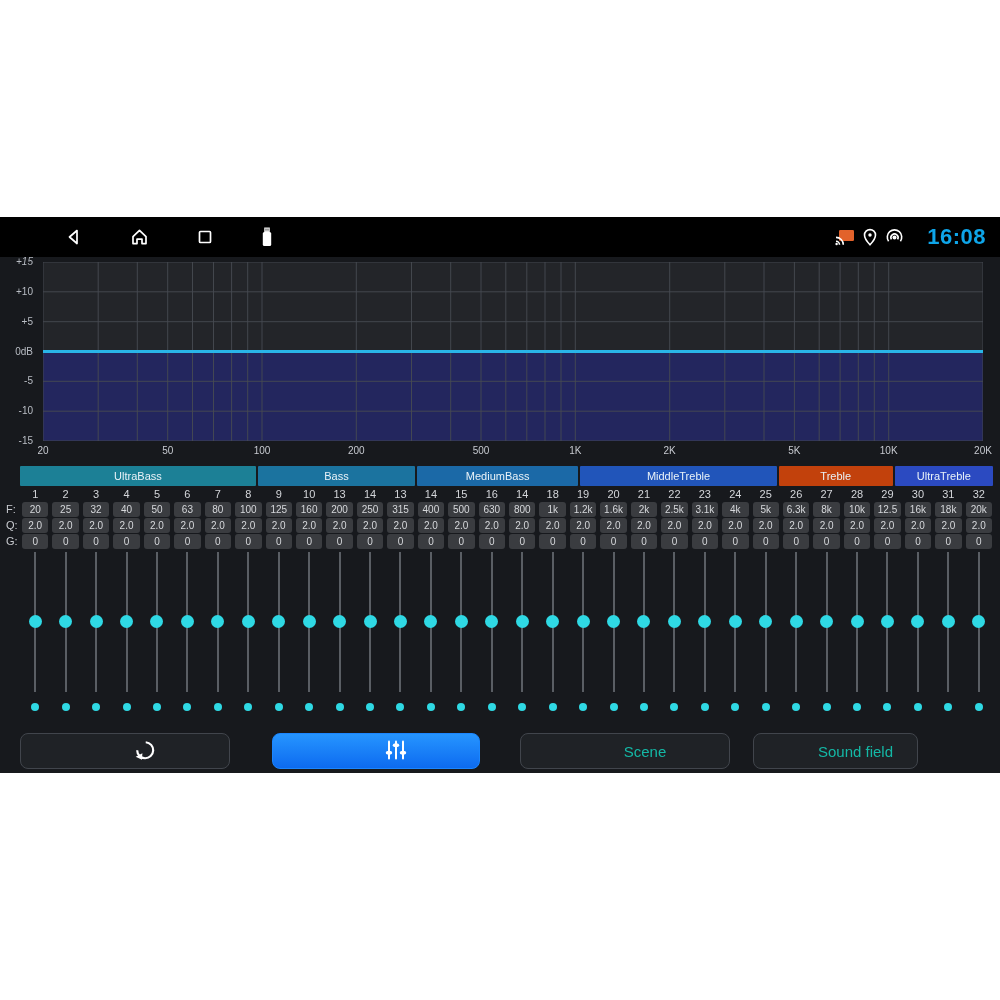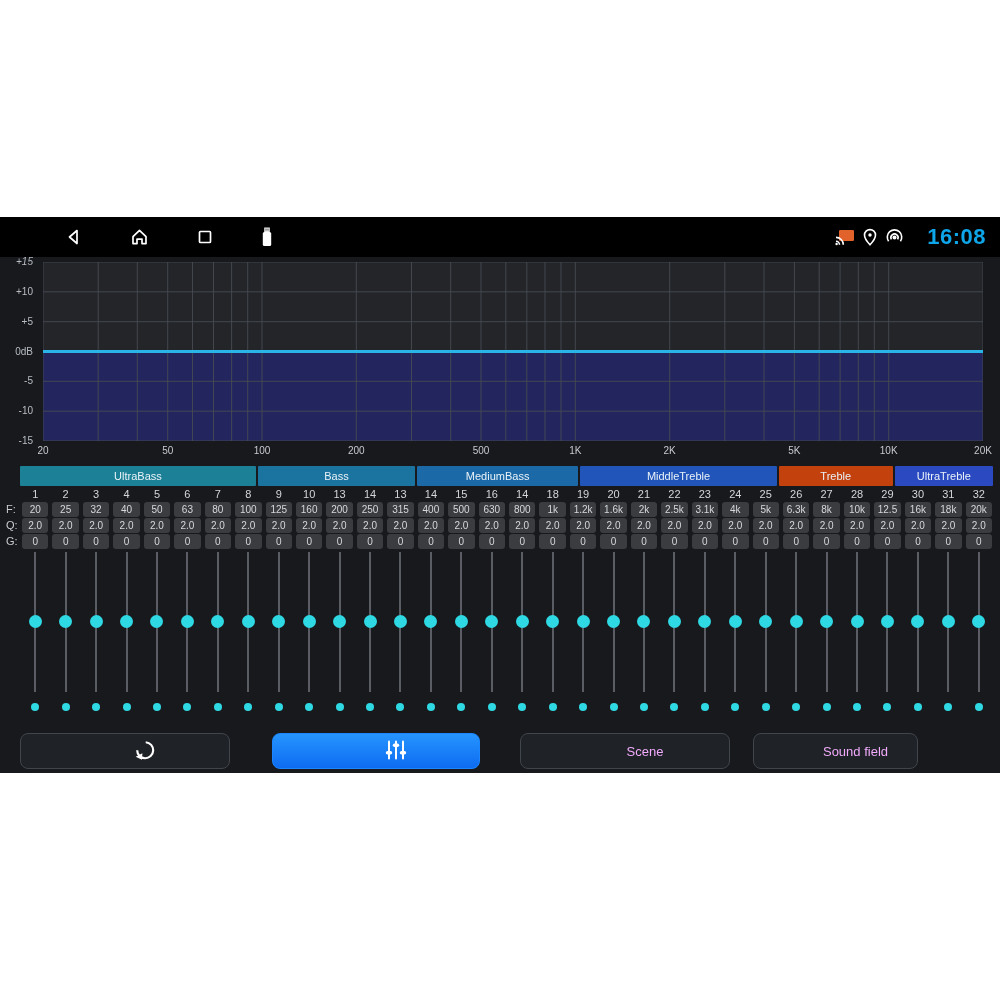--- a/index.html
+++ b/index.html
@@ -38,21 +38,21 @@
   .row-label{position:absolute;left:6px;width:14px;font-size:11px;color:var(--label);line-height:15px;}
   
   .row-sliders{top:295px;height:140px;}
   .slider-cell{position:relative;height:140px;}
   .slider-track{position:absolute;left:50%;top:0;width:2px;height:140px;margin-left:-1px;background:var(--track);}
   .slider-knob{position:absolute;left:50%;top:63px;width:13px;height:13px;margin-left:-6.5px;border-radius:50%;background:var(--knob);}
   .row-dots{top:446px;height:8px;}
   .dot-cell{display:flex;align-items:center;justify-content:center;}
   .ch-dot{width:8px;height:8px;border-radius:50%;background:var(--knob);}
   
-  .btn{position:absolute;top:476px;height:36px;border-radius:8px;display:flex;align-items:center;justify-content:center;color:#f0abfc;font-size:13px;cursor:pointer;padding-left:40px;}
+  .btn{position:absolute;top:476px;height:36px;border-radius:8px;display:flex;align-items:center;justify-content:center;color:#14b8a6;font-size:15px;cursor:pointer;padding-left:40px;}
   .btn-dark{background:var(--btnbg);border:1px solid var(--btnborder);}
   .btn-blue{background:linear-gradient(180deg,#2695ff 0%,#0d6bf0 100%);border:1px solid #1b86ff;}
   #btn-reset{left:20px;width:210px;}
   #btn-eq{left:272px;width:208px;}
   #btn-scene{left:520px;width:210px;}
   #btn-sound{left:753px;width:165px;}
 </style>
 </head>
 <body>
 

